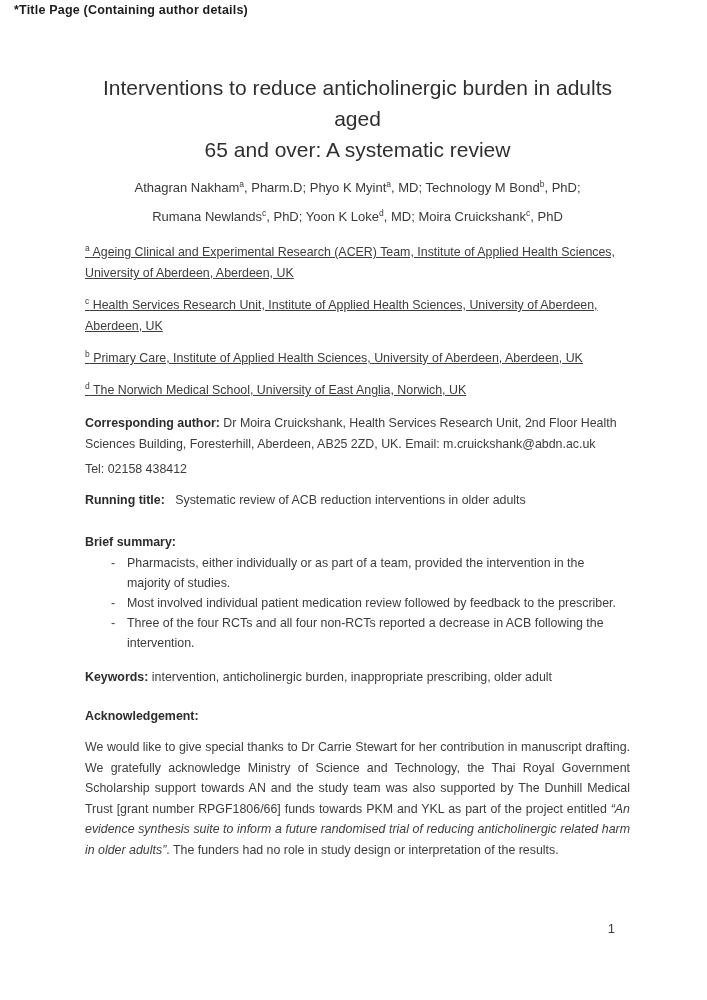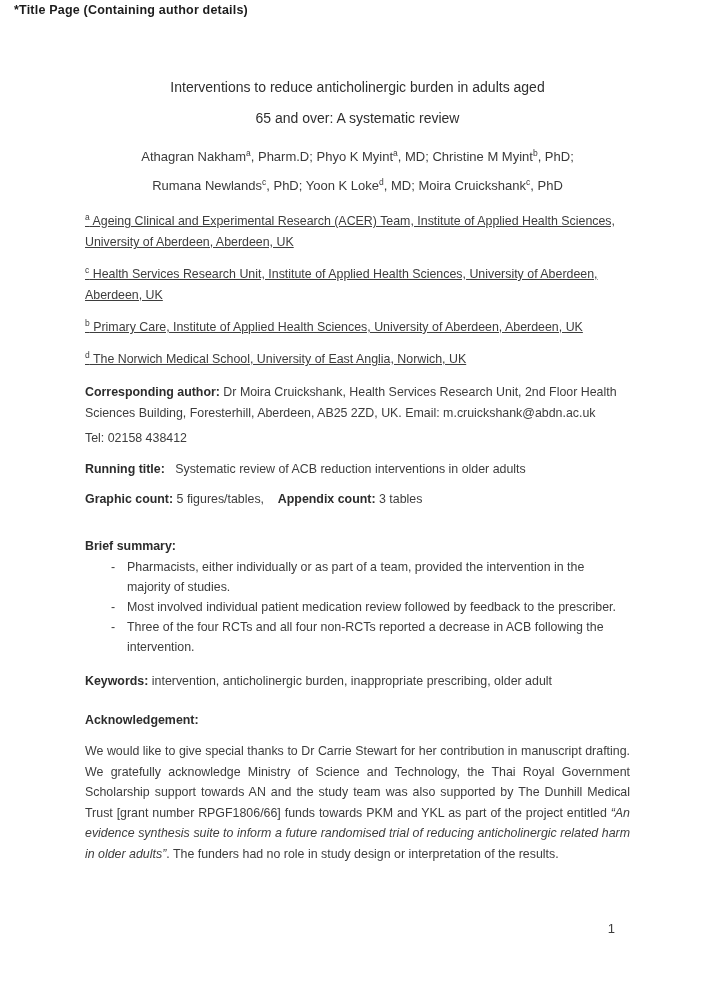--- a/index.html
+++ b/index.html
@@ -26,40 +26,40 @@
     position: absolute;
     left: 85px;
     top: 0;
     width: 545px;
     font-size: 12.4px;
     line-height: 21px;
   }
   .title {
     margin-top: 72px;
     text-align: center;
-    font-size: 14px;
+    font-size: 21px;
     font-weight: 400;
     color: #2f2f2f;
     line-height: 31px;
   }
   .title span { display: block; }
   .authors {
     text-align: center;
     font-size: 13px;
     line-height: 29px;
     color: #3a3a3a;
   }
   .authors-block { margin-top: 8px; }
   .affil { margin-top: 11px; text-decoration: underline; }
   .para { margin-top: 12px; }
   .tel-line { margin-top: 4px; }
   .running-line { margin-top: 10px; }
   .counts { margin-top: 10px; line-height: 19px; }
   .pre { white-space: pre-wrap; }
-  .brief-heading { margin-top: 27px; }
+  .brief-heading { margin-top: 21px; }
   .bullet-row { display: flex; padding-left: 26px; line-height: 20px; }
   .bullet-row .dash { width: 16px; flex: 0 0 16px; }
   .bullet-row .btext { flex: 1; }
   .keywords-line { margin-top: 14px; }
   .ack-heading { margin-top: 18px; }
   .ack-para { margin-top: 10px; text-align: justify; line-height: 20.5px; }
   .b { font-weight: 700; color: #2c2c2c; }
   .i { font-style: italic; }
   sup { font-size: 8.5px; line-height: 0; vertical-align: super; }
   .page-number {
@@ -78,37 +78,36 @@
   <div class="header-note">*Title Page (Containing author details)</div>
 
   <div class="content">
 
     <h1 class="title">
       <span>Interventions to reduce anticholinergic burden in adults aged</span>
       <span>65 and over: A systematic review</span>
     </h1>
 
     <div class="authors-block">
-      <div class="authors"><span>Athagran Nakham</span><sup>a</sup><span>, Pharm.D; Phyo K Myint</span><sup>a</sup><span>, MD; Christine M Myint</span><sup>b</sup><span>, PhD;</span></div>
+      <div class="authors"><span>Athagran Nakham</span><sup>a</sup><span>, Pharm.D; Phyo K Myint</span><sup>a</sup><span>, MD; Technology M Bond</span><sup>b</sup><span>, PhD;</span></div>
       <div class="authors"><span>Rumana Newlands</span><sup>c</sup><span>, PhD; Yoon K Loke</span><sup>d</sup><span>, MD; Moira Cruickshank</span><sup>c</sup><span>, PhD</span></div>
     </div>
 
     <p class="affil"><sup>a</sup><span> Ageing Clinical and Experimental Research (ACER) Team, Institute of Applied Health Sciences, University of Aberdeen, Aberdeen, UK</span></p>
     <p class="affil"><sup>c</sup><span> Health Services Research Unit, Institute of Applied Health Sciences, University of Aberdeen, Aberdeen, UK</span></p>
     <p class="affil"><sup>b</sup><span> Primary Care, Institute of Applied Health Sciences, University of Aberdeen, Aberdeen, UK</span></p>
     <p class="affil"><sup>d</sup><span> The Norwich Medical School, University of East Anglia, Norwich, UK</span></p>
 
     <p class="para"><span class="b">Corresponding author:</span><span> Dr Moira Cruickshank, Health Services Research Unit, 2nd Floor Health Sciences Building, Foresterhill, Aberdeen, AB25 2ZD, UK. Email: m.cruickshank@abdn.ac.uk</span></p>
 
     <p class="tel-line">Tel: 02158 438412</p>
 
     <p class="running-line pre"><span class="b">Running title:</span><span>   Systematic review of ACB reduction interventions in older adults</span></p>
 
     <div class="counts">
-      <div class="pre"><span class="b">Graphic count:</span><span> 5 figures/tables,    </span><span class="b">Appendix count:</span><span> 3 tables</span></div>
     </div>
 
     <p class="brief-heading b">Brief summary:</p>
 
     <div>
       <div class="bullet-row">
         <span class="dash">-</span>
         <span class="btext">Pharmacists, either individually or as part of a team, provided the intervention in the majority of studies.</span>
       </div>
       <div class="bullet-row">

